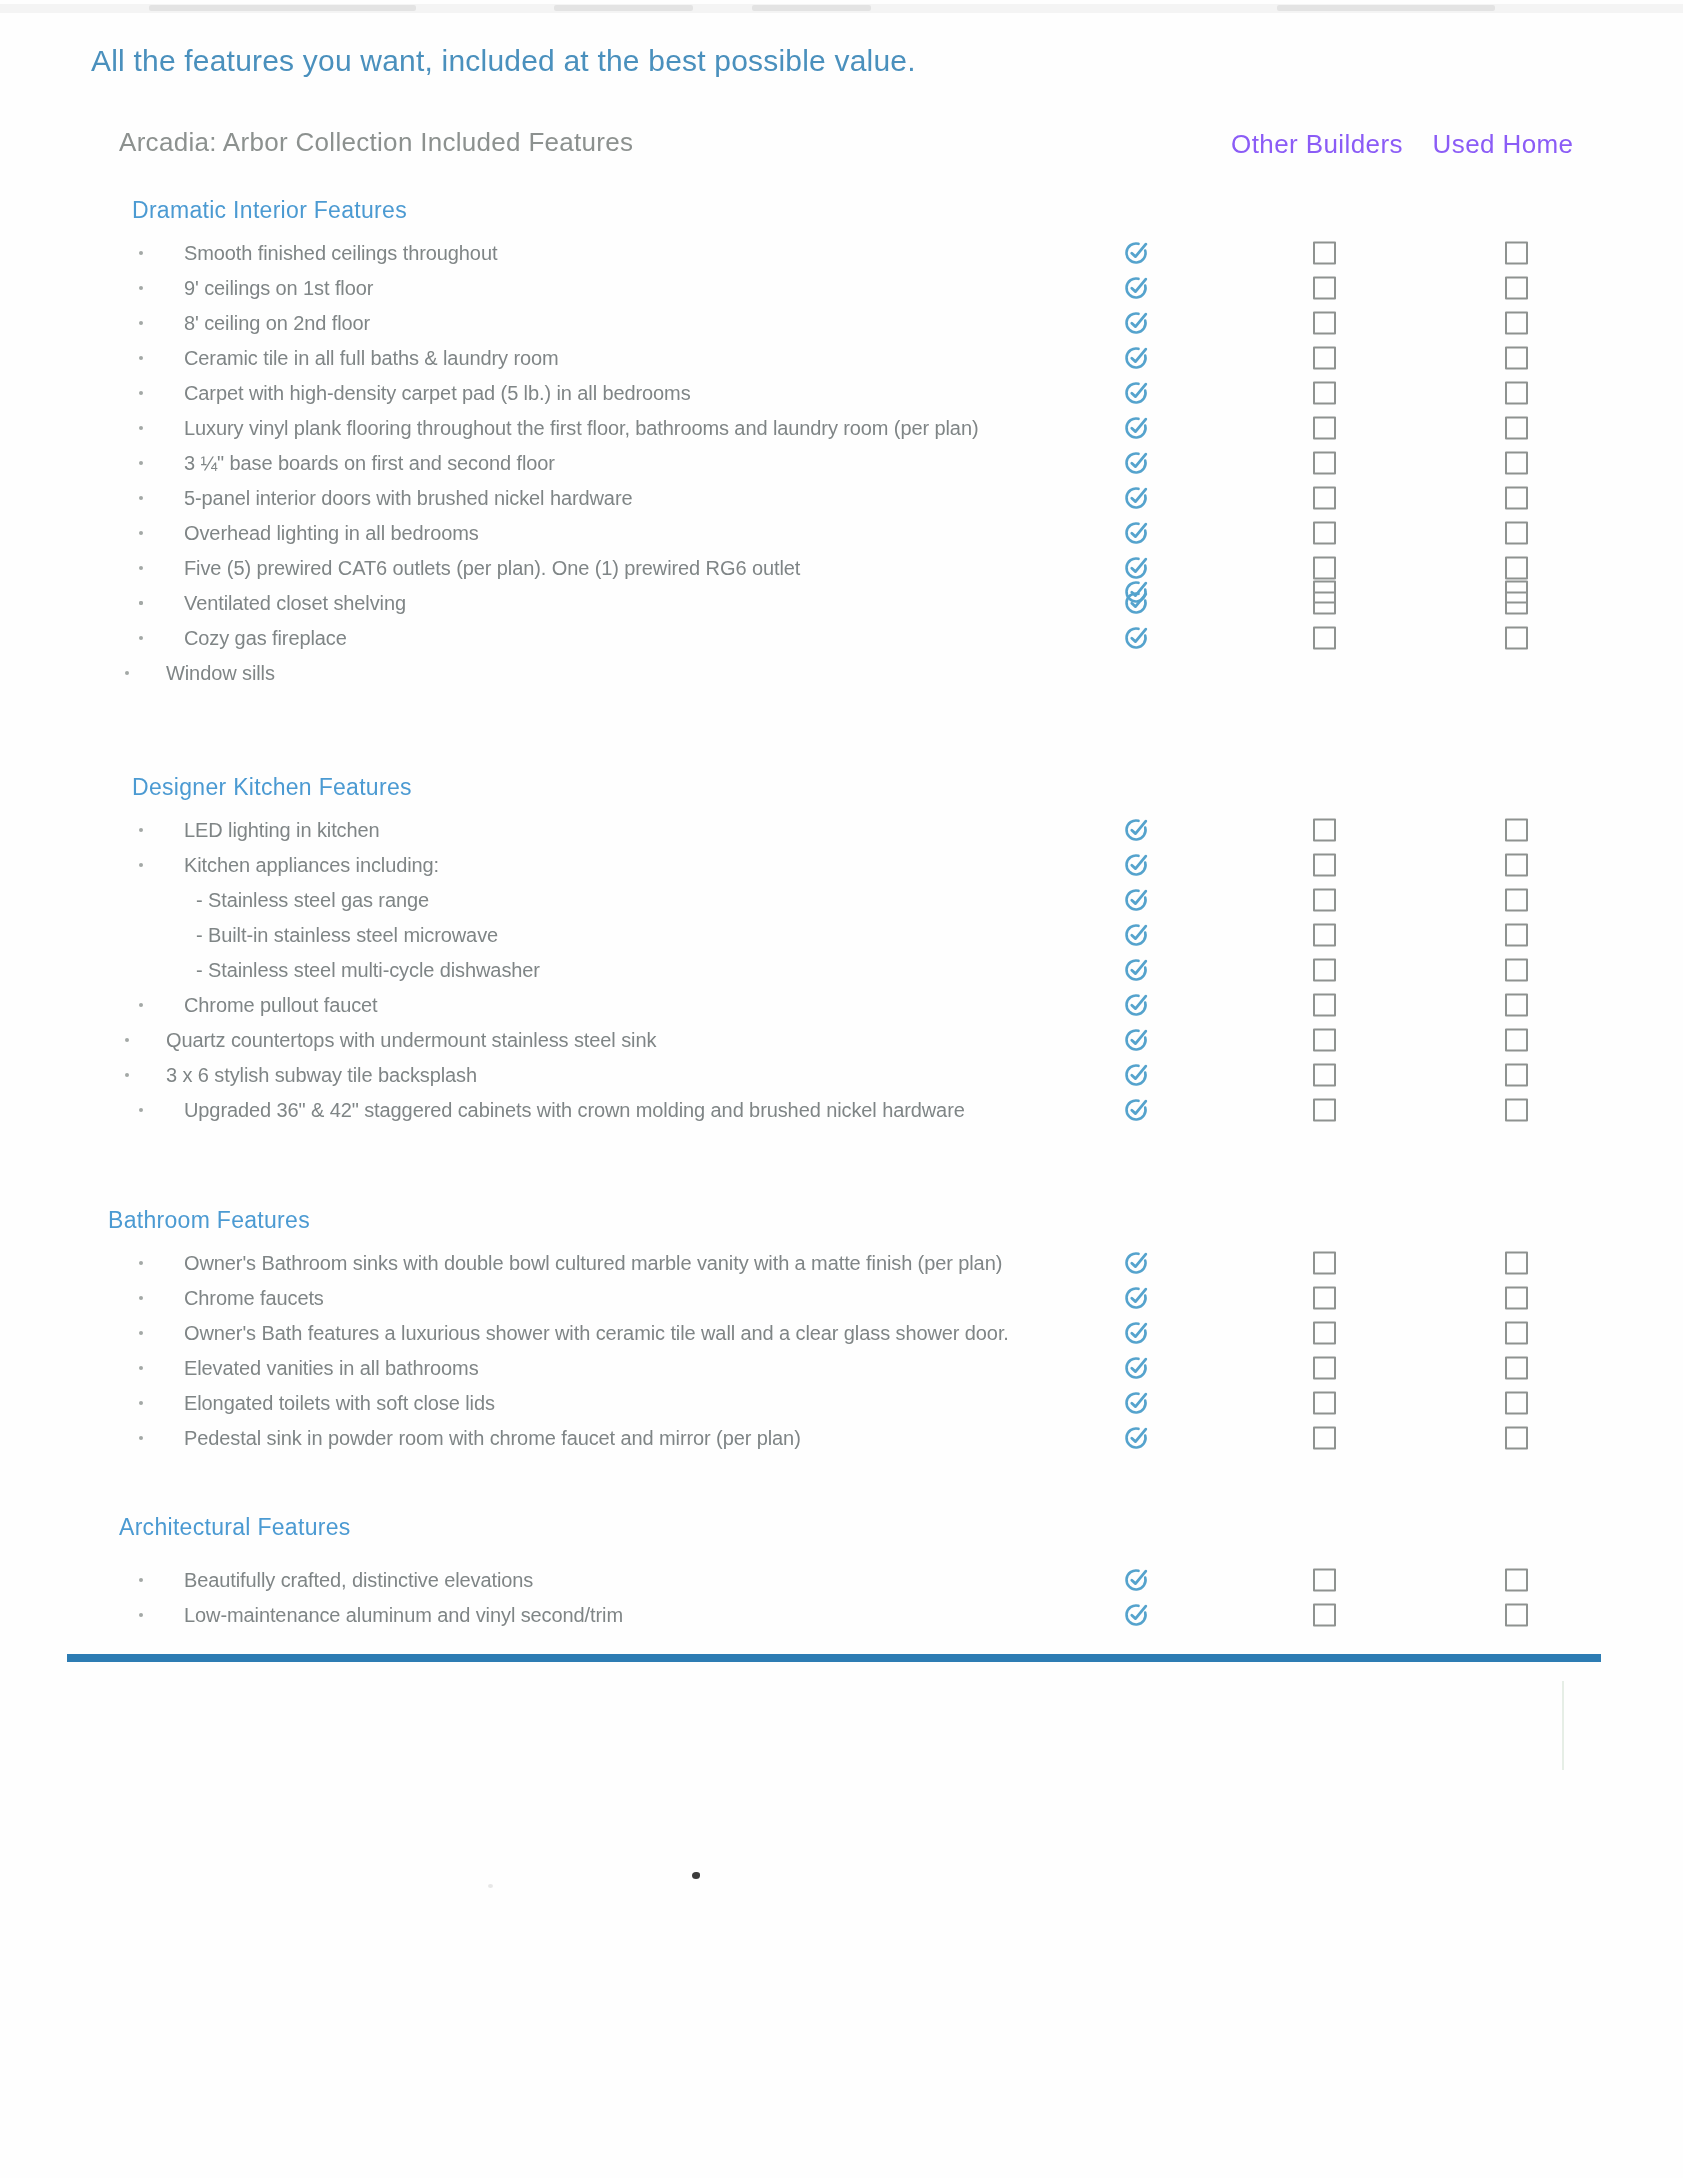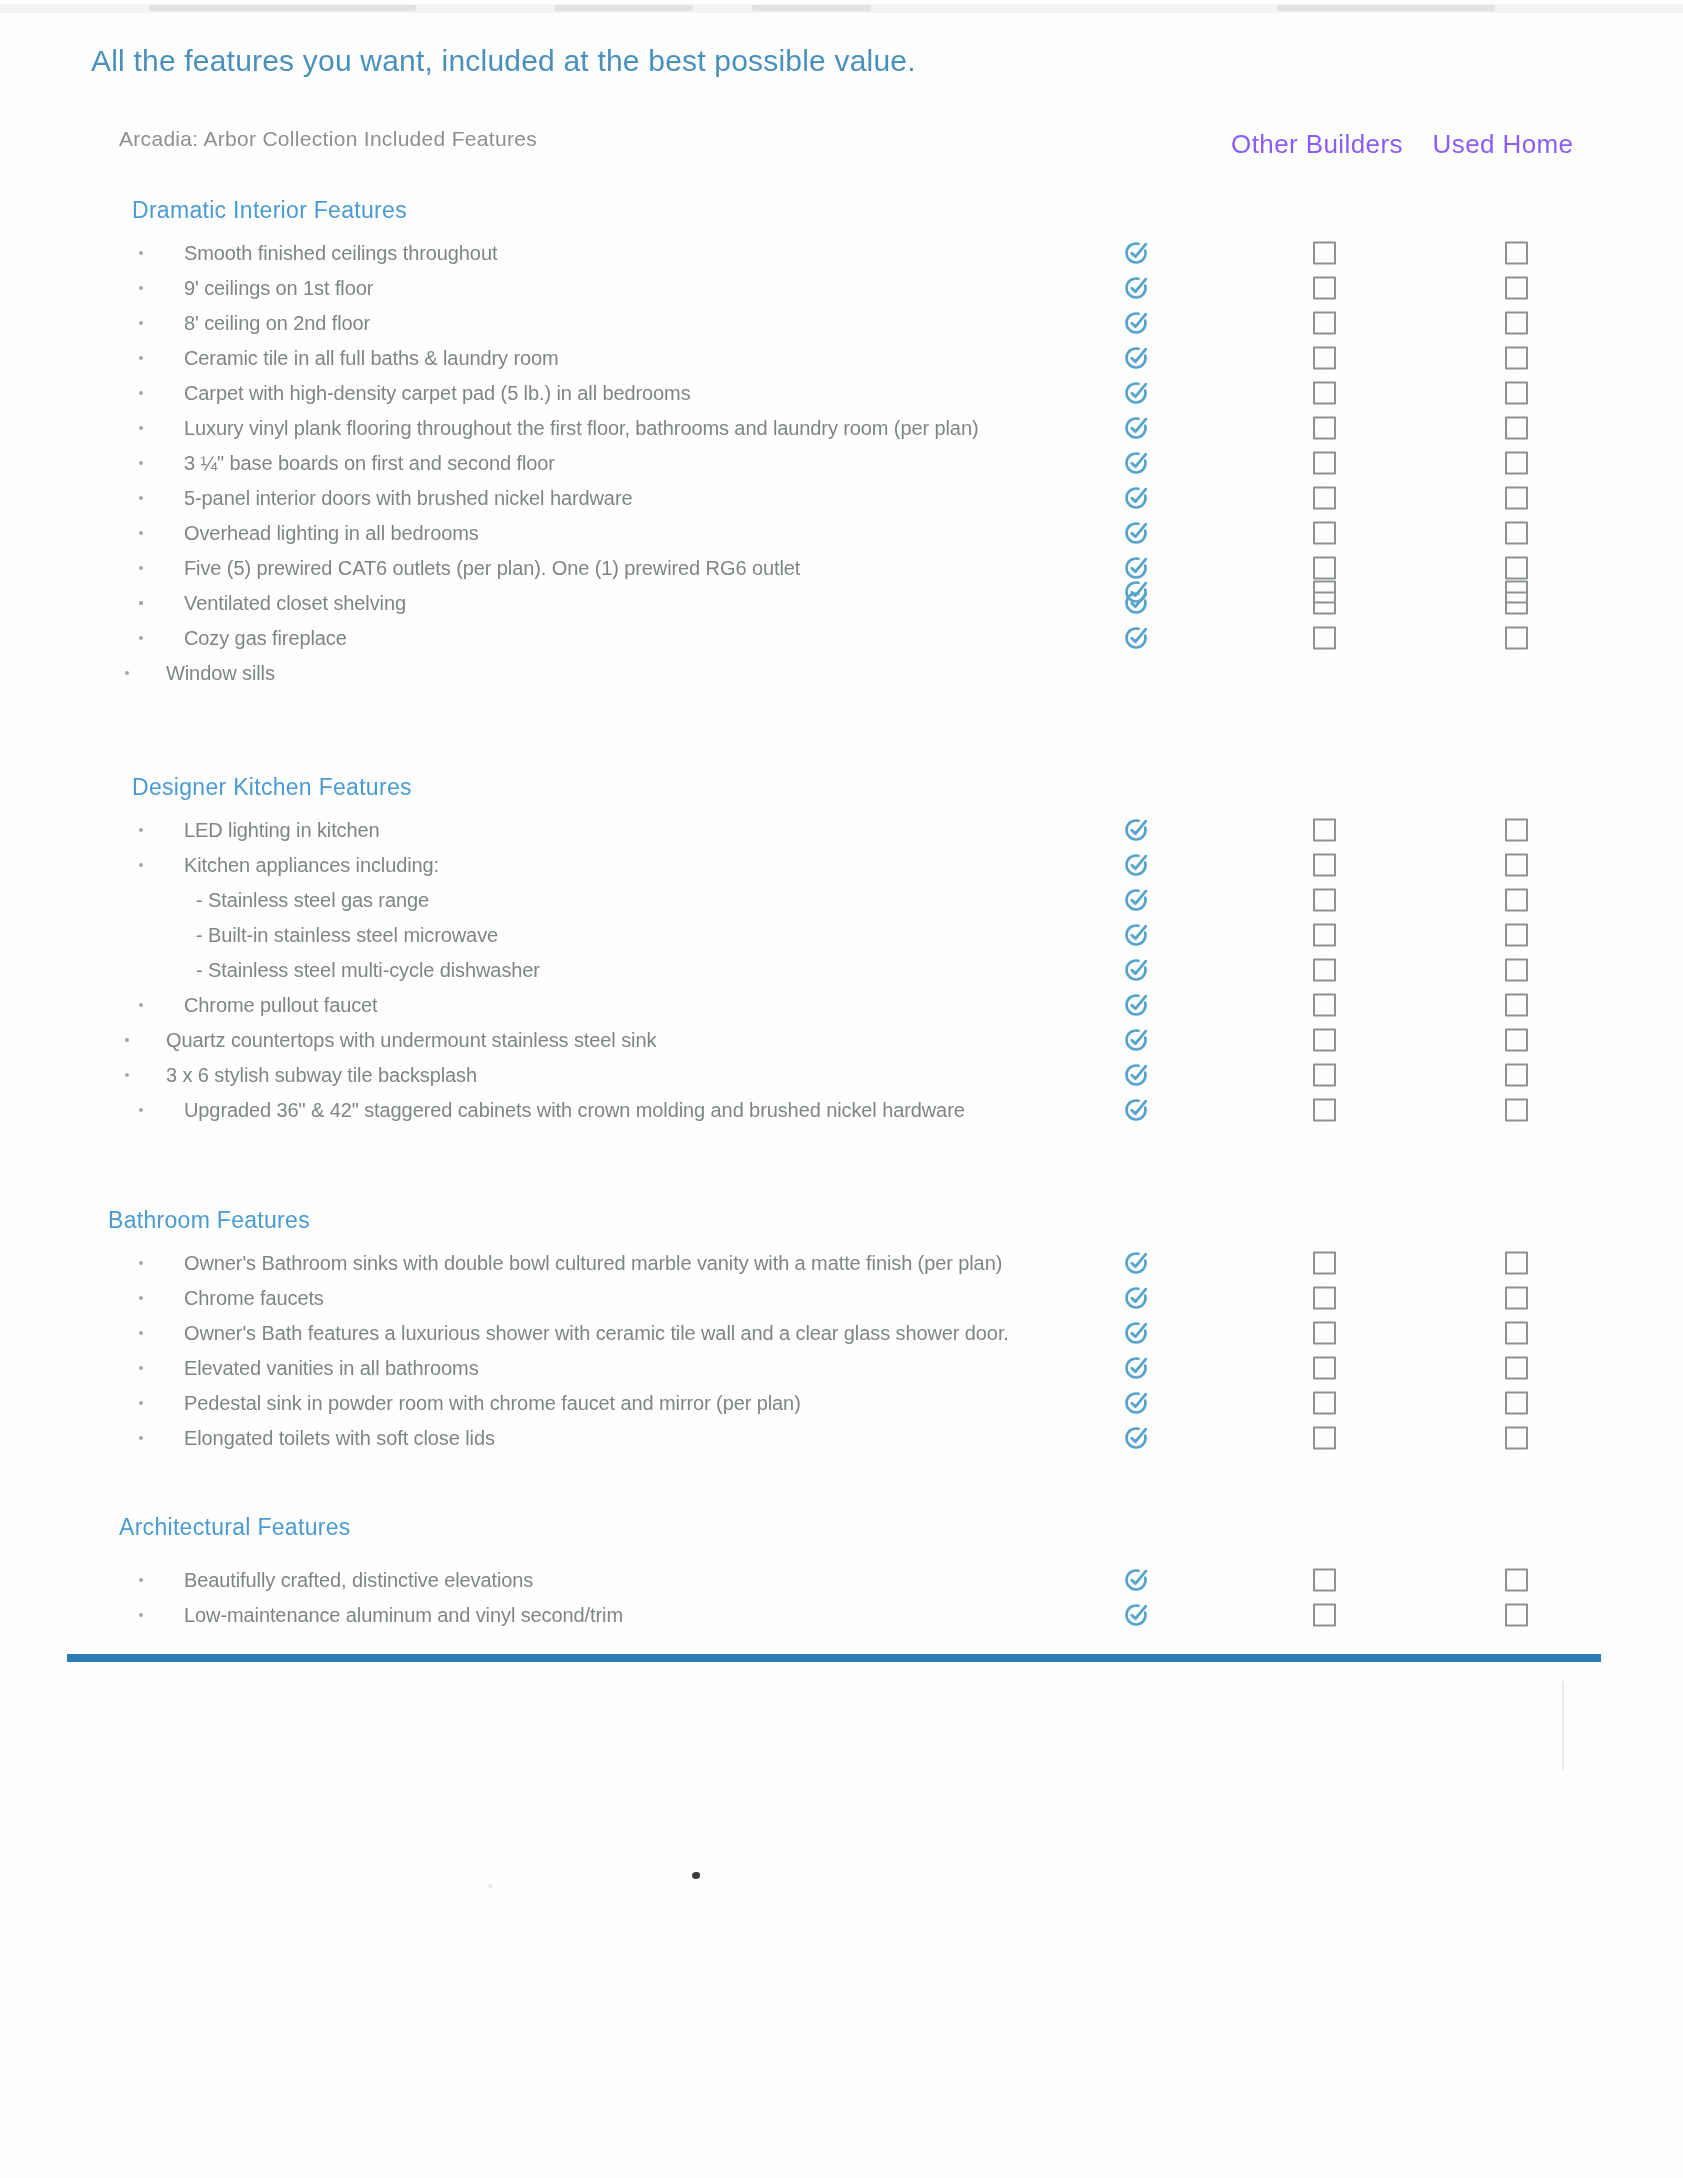--- a/index.html
+++ b/index.html
@@ -9,21 +9,21 @@
   }
   
   .scan-band{position:absolute;top:4px;left:0;width:1683px;height:9px;background:#f4f4f4;}
   .scan-seg{position:absolute;top:5px;height:6px;background:#e3e3e3;border-radius:2px;}
 
   .doc-title{
     position:absolute;left:91px;top:44px;width:1386px;
     font-size:30px;font-weight:400;letter-spacing:0.2px;color:#4a90bd;
   }
   .doc-subtitle{
-    position:absolute;left:119px;top:127px;font-size:21px;color:#8c918f;letter-spacing:0.3px;
+    position:absolute;left:119px;top:127px;font-size:26px;color:#8c918f;letter-spacing:0.3px;
   }
   .col-head{
     position:absolute;top:129px;transform:translateX(-50%);
     font-size:26px;color:#8b5cf6;letter-spacing:0.4px;white-space:nowrap;
   }
 
   .section{position:absolute;left:0;width:1683px;}
   .section-title{
     font-size:23px;color:#4b9ad2;letter-spacing:0.3px;margin:0 0 20px 0;line-height:24px;
   }
@@ -355,31 +355,31 @@
     <span class="item-text">Elevated vanities in all bathrooms</span>
     <svg class="mark mark-check" width="27" height="26" viewBox="0 0 27 26">
       <path d="M21.2 10.5 A9.5 9.5 0 1 1 14.5 3.8" fill="none" stroke="#55a3cd" stroke-width="2.6" stroke-linecap="round"></path>
       <path d="M7.8 13.2 L11.5 16.6 L21.8 4.2" fill="none" stroke="#55a3cd" stroke-width="2.8" stroke-linecap="round" stroke-linejoin="round"></path>
     </svg>
     <span class="mark mark-box1 empty-box"></span>
     <span class="mark mark-box2 empty-box"></span>
   </li>
           <li class="feature-row ind-default">
     <span class="bullet"></span>
+    <span class="item-text">Elongated toilets with soft close lids</span>
+    <svg class="mark mark-check" width="27" height="26" viewBox="0 0 27 26">
+      <path d="M21.2 10.5 A9.5 9.5 0 1 1 14.5 3.8" fill="none" stroke="#55a3cd" stroke-width="2.6" stroke-linecap="round"></path>
+      <path d="M7.8 13.2 L11.5 16.6 L21.8 4.2" fill="none" stroke="#55a3cd" stroke-width="2.8" stroke-linecap="round" stroke-linejoin="round"></path>
+    </svg>
+    <span class="mark mark-box1 empty-box"></span>
+    <span class="mark mark-box2 empty-box"></span>
+  </li>
+          <li class="feature-row ind-default">
+    <span class="bullet"></span>
     <span class="item-text">Pedestal sink in powder room with chrome faucet and mirror (per plan)</span>
-    <svg class="mark mark-check" width="27" height="26" viewBox="0 0 27 26">
-      <path d="M21.2 10.5 A9.5 9.5 0 1 1 14.5 3.8" fill="none" stroke="#55a3cd" stroke-width="2.6" stroke-linecap="round"></path>
-      <path d="M7.8 13.2 L11.5 16.6 L21.8 4.2" fill="none" stroke="#55a3cd" stroke-width="2.8" stroke-linecap="round" stroke-linejoin="round"></path>
-    </svg>
-    <span class="mark mark-box1 empty-box"></span>
-    <span class="mark mark-box2 empty-box"></span>
-  </li>
-          <li class="feature-row ind-default">
-    <span class="bullet"></span>
-    <span class="item-text">Elongated toilets with soft close lids</span>
     <svg class="mark mark-check" width="27" height="26" viewBox="0 0 27 26">
       <path d="M21.2 10.5 A9.5 9.5 0 1 1 14.5 3.8" fill="none" stroke="#55a3cd" stroke-width="2.6" stroke-linecap="round"></path>
       <path d="M7.8 13.2 L11.5 16.6 L21.8 4.2" fill="none" stroke="#55a3cd" stroke-width="2.8" stroke-linecap="round" stroke-linejoin="round"></path>
     </svg>
     <span class="mark mark-box1 empty-box"></span>
     <span class="mark mark-box2 empty-box"></span>
   </li>
         </ul>
       </div>
       <div class="section" style="top: 1515px;">

